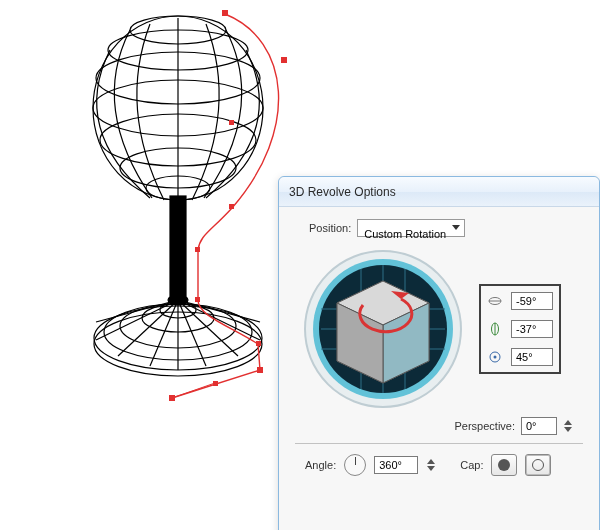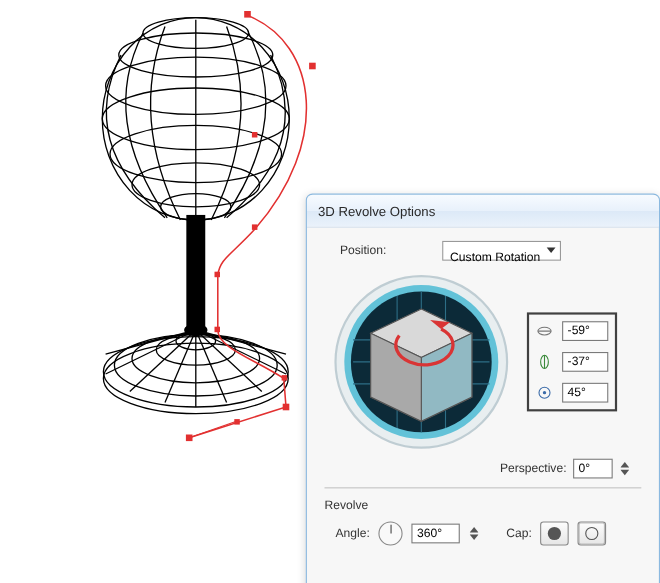--- a/index.html
+++ b/index.html
@@ -46,21 +46,21 @@
     .dialog-body {
       padding: 12px 16px 8px 16px;
     }
     .row {
       display: flex;
       align-items: center;
       margin-bottom: 8px;
     }
     .label { color: #333; }
 
-    .position-row { margin-left: 14px; margin-bottom: 10px; gap: 45px; }
+    .position-row { margin-left: 14px; margin-bottom: 10px; }
     .position-row .label { margin-right: 6px; }
     .select-wrap {
       position: relative;
       display: inline-flex;
       align-items: center;
       border: 1px solid #999;
       background: #fff;
       height: 18px;
       padding: 12px 18px 0 6px;
       font-size: 11px;
@@ -332,21 +332,20 @@
       <span class="persp-caret">
         <svg width="8" height="14">
             <polygon points="0,6 8,6 4,1" fill="#555"></polygon>
             <polygon points="0,8 8,8 4,13" fill="#555"></polygon>
           </svg>
       </span>
     </div>
 
     <hr class="sep">
 
-    <div class="group-label">Revolve</div>
 
     <div class="revolve-row">
       <span class="label">Angle:</span>
       <span class="dial"></span>
       <div class="num-input" style="width:44px">
         <span>360°</span>
       </div>
       <span class="persp-caret">
         <svg width="8" height="14">
             <polygon points="0,6 8,6 4,1" fill="#555"></polygon>

